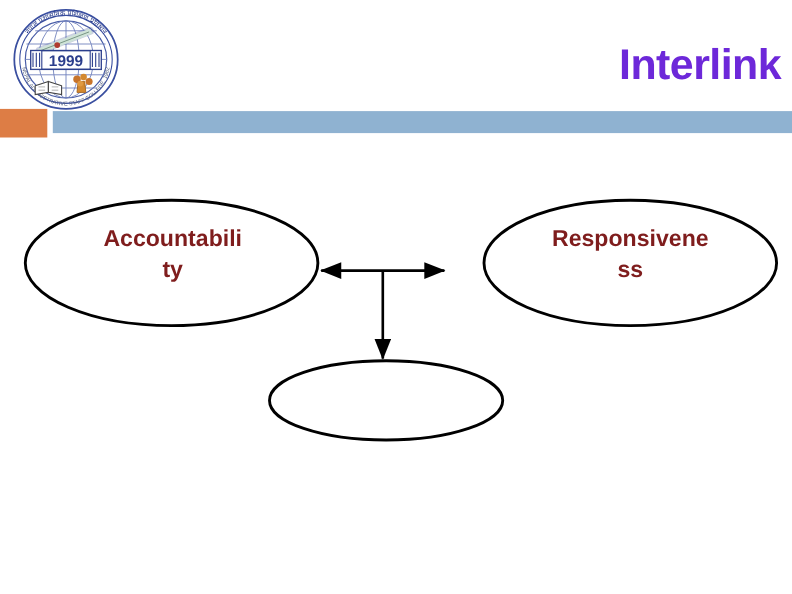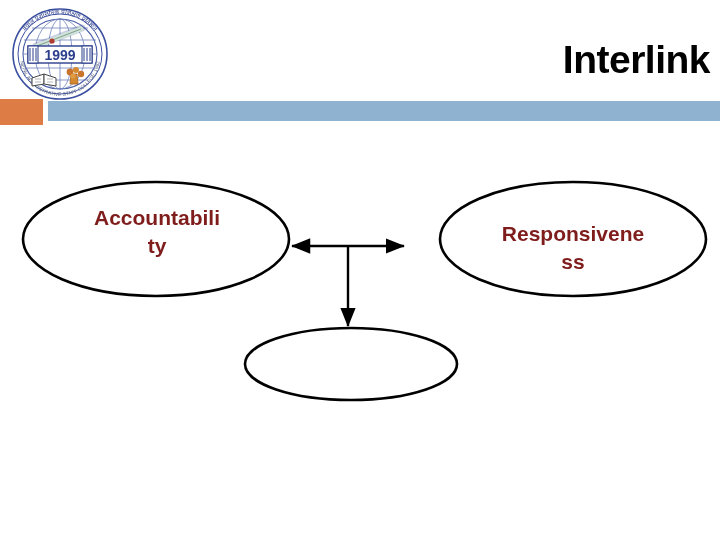--- a/index.html
+++ b/index.html
@@ -32,21 +32,21 @@
     height: 96px;
   }
   #slide-title {
     position: absolute;
     left: 320px;
     top: 36px;
     width: 390px;
     text-align: right;
     font-size: 39px;
     font-weight: bold;
-    color: #000000;
+    color: #6d28d9;
     letter-spacing: -0.5px;
     line-height: 48px;
     white-space: nowrap;
   }
 
   
   #accent-block {
     position: absolute;
     left: 0px;
     top: 99px;
@@ -95,21 +95,20 @@
   }
   #label-accountability {
     left: 60px;
     top: 204px;
     width: 194px;
   }
   #label-responsiveness {
     left: 465px;
     top: 204px;
     width: 216px;
-    margin-top: 16px;
   }
   #label-trust {
     left: 271px;
     top: 350px;
     width: 160px;
   }
 </style>
 </head>
 <body>
 

